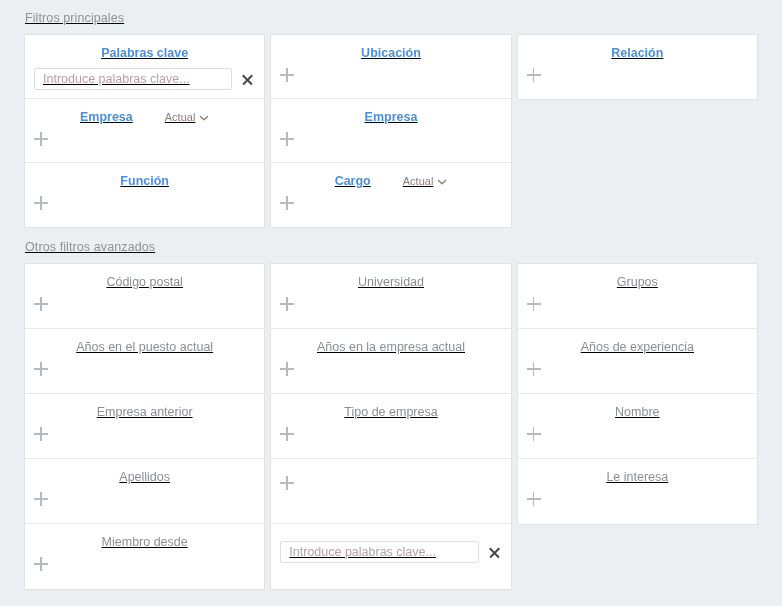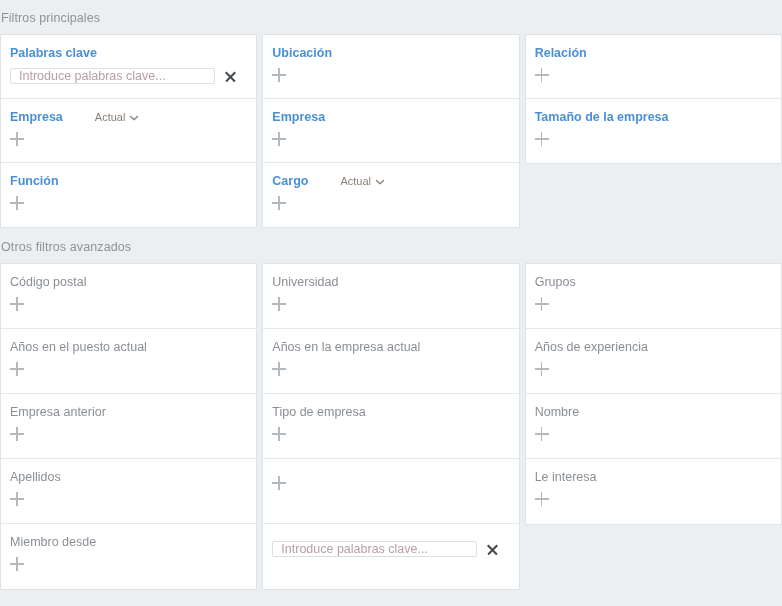--- a/index.html
+++ b/index.html
@@ -13,21 +13,22 @@
     font-family: "Liberation Sans", sans-serif;
     overflow: hidden;
     -webkit-font-smoothing: antialiased;
   }
 
   .page {
     width: 782px;
     height: 606px;
     position: relative;
     box-sizing: border-box;
-    padding: 0 0;
+    padding: 0 24px;
+    text-decoration: underline;
   }
 
   .section-header {
     font-size: 12.5px;
     color: #8d9397;
     padding: 10px 0 8px 1px;
     letter-spacing: 0.1px;
     line-height: 16px;
   }
   .section-header.second {
@@ -67,21 +68,21 @@
   .advanced .cell {
     height: 65px;
   }
   .advanced .cell.with-input {
     height: 65px;
   }
 
   .cell-head {
     display: flex;
     align-items: flex-start;
-    justify-content: flex-start;
+    justify-content: center;
   }
 
   .label {
     font-size: 12.5px;
     line-height: 16px;
     font-weight: bold;
     color: #4a90d9;
     white-space: nowrap;
   }
   .advanced .label {
@@ -129,21 +130,21 @@
   }
 
   .input-row {
     display: flex;
     align-items: center;
     margin-top: 7px;
     gap: 6px;
   }
   .kw-input {
     flex: 1 1 auto;
-    height: 16px;
+    height: 22px;
     box-sizing: border-box;
     border: 1px solid #dcdfe2;
     border-radius: 2px;
     padding: 0 8px;
     font-size: 12.5px;
     font-family: "Liberation Sans", sans-serif;
     color: #4a4a4a;
     background: #fff;
     outline: none;
     max-width: 205px;
@@ -252,26 +253,20 @@
 
     <div class="col">
 
       <div class="cell">
         <div class="cell-head">
           <span class="label">Relación</span>
         </div>
         <div class="plus"></div>
       </div>
 
-      <div class="cell">
-        <div class="cell-head">
-          <span class="label">Tamaño de la empresa</span>
-        </div>
-        <div class="plus"></div>
-      </div>
 
 
     </div>
   </div>
 
   <div class="section-header second">Otros filtros avanzados</div>
 
   <div class="grid advanced">
 
     <div class="col">

